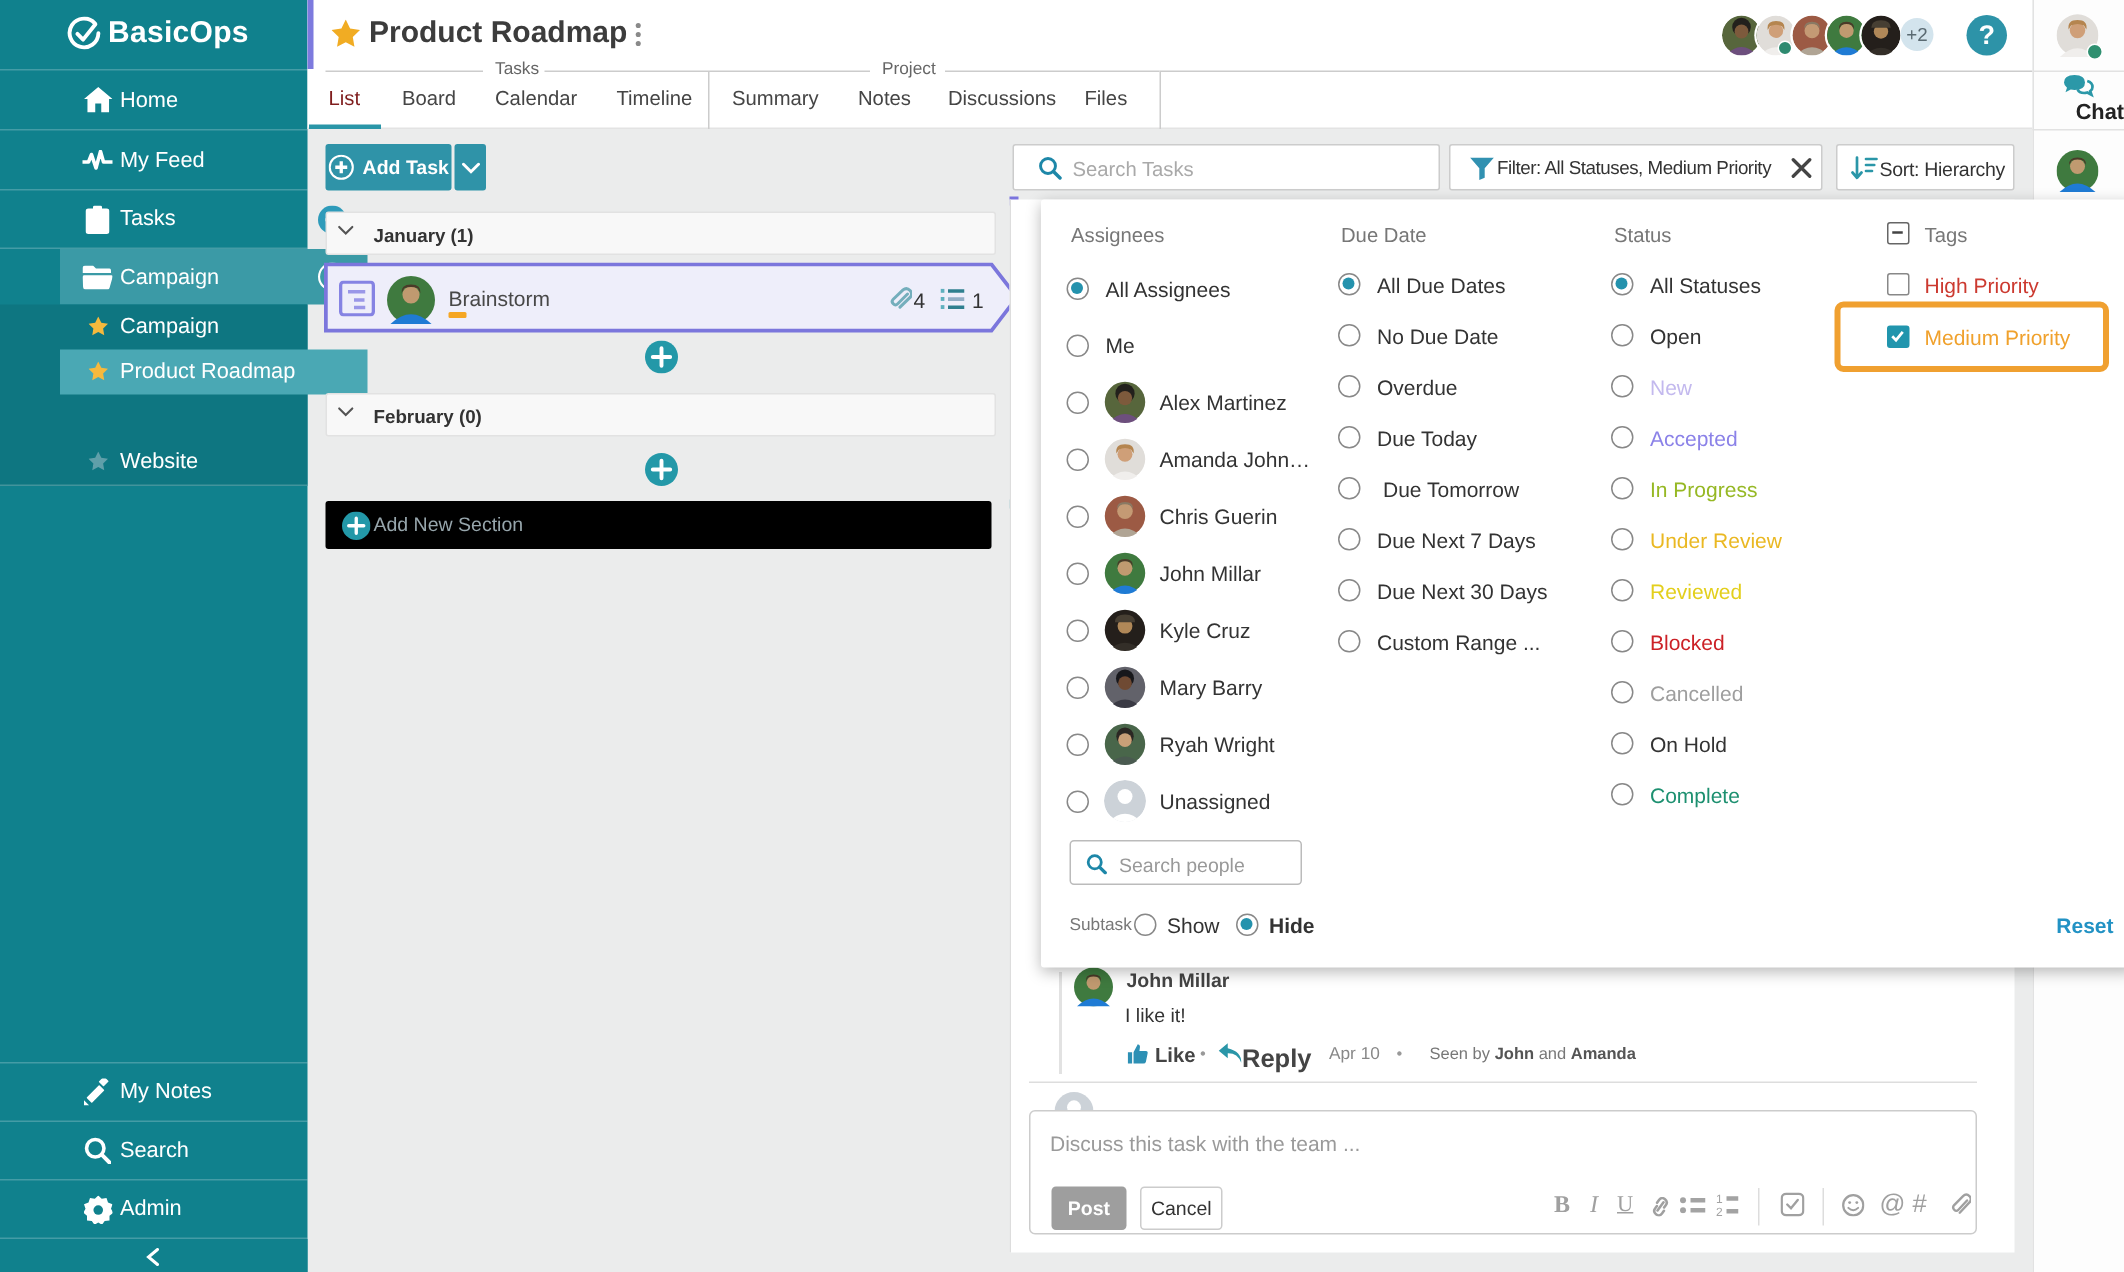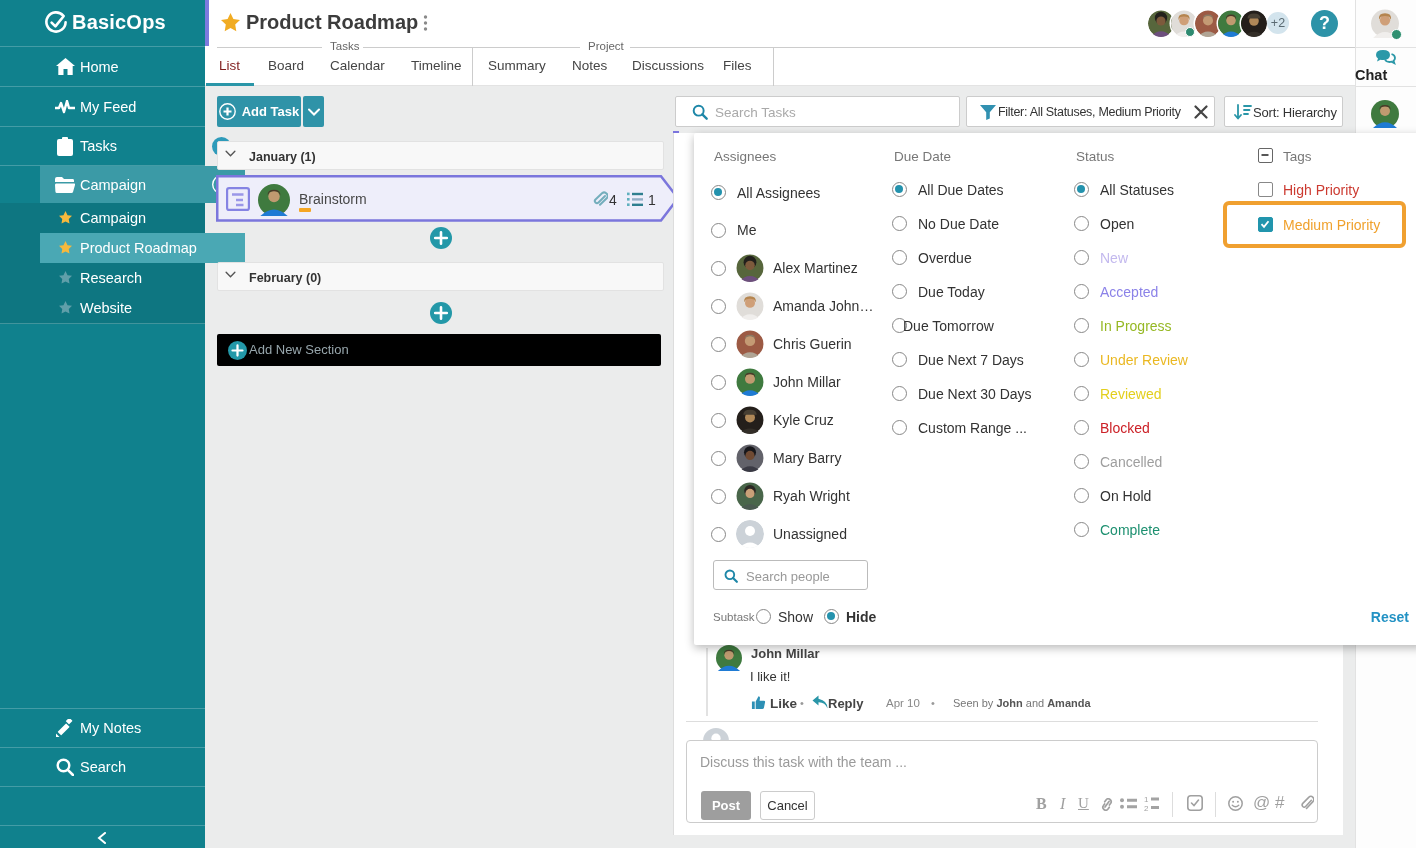--- a/index.html
+++ b/index.html
@@ -127,26 +127,20 @@
           <path d="M7 0 L9.2 4.5 L14 5.2 L10.5 8.6 L11.3 13.5 L7 11.2 L2.7 13.5 L3.5 8.6 L0 5.2 L4.8 4.5 Z" fill="#f6b93d"></path>
         </svg>
     <span class="sublbl" style="left:40px">Campaign</span>
   </div>
   <div class="srow" style="top:233px;height:30px;background:#4aa8b4">
     <svg class="substar" style="top:8px" width="14" height="14" viewBox="0 0 14 14">
           <path d="M7 0 L9.2 4.5 L14 5.2 L10.5 8.6 L11.3 13.5 L7 11.2 L2.7 13.5 L3.5 8.6 L0 5.2 L4.8 4.5 Z" fill="#f6b93d"></path>
         </svg>
     <span class="sublbl" style="left:40px">Product Roadmap</span>
   </div>
-  <div class="srow" style="top:263px;height:30px">
-    <svg class="substar" style="top:8px" width="14" height="14" viewBox="0 0 14 14">
-          <path d="M7 0 L9.2 4.5 L14 5.2 L10.5 8.6 L11.3 13.5 L7 11.2 L2.7 13.5 L3.5 8.6 L0 5.2 L4.8 4.5 Z" fill="#5f9fa9"></path>
-        </svg>
-    <span class="sublbl" style="left:40px">Research</span>
-  </div>
   <div class="srow" style="top:293px;height:30px">
     <svg class="substar" style="top:8px" width="14" height="14" viewBox="0 0 14 14">
           <path d="M7 0 L9.2 4.5 L14 5.2 L10.5 8.6 L11.3 13.5 L7 11.2 L2.7 13.5 L3.5 8.6 L0 5.2 L4.8 4.5 Z" fill="#5f9fa9"></path>
         </svg>
     <span class="sublbl" style="left:40px">Website</span>
   </div>
   <div class="sep" style="top:323px"></div>
 
   <div class="sep" style="top:708px"></div>
   <div class="srow" style="top:709px;height:38px">
@@ -163,20 +157,29 @@
   <div class="srow" style="top:748px;height:38px">
     <span class="ic">
           <svg width="18" height="18" viewBox="0 0 18 18">
             <circle cx="7.5" cy="7.5" r="5.8" fill="none" stroke="#fff" stroke-width="2.4"></circle>
             <path d="M11.8 11.8 L17 17" stroke="#fff" stroke-width="2.6" stroke-linecap="round"></path>
           </svg>
         </span>
     <span class="lbl">Search</span>
   </div>
   <div class="sep" style="top:786px"></div>
+  <div class="srow" style="top:787px;height:38px">
+    <span class="ic">
+          <svg width="19" height="19" viewBox="0 0 19 19">
+            <path d="M9.5 0 L11.8 2.2 L15 1.6 L16 4.6 L19 5.8 L18 8.8 L19.5 11.5 L17 13.5 L17 16.7 L13.8 17 L12 19.5 L9.5 18 L7 19.5 L5.2 17 L2 16.7 L2 13.5 L-0.5 11.5 L1 8.8 L0 5.8 L3 4.6 L4 1.6 L7.2 2.2 Z" fill="#fff"></path>
+            <circle cx="9.5" cy="9.7" r="3.2" fill="#10818d"></circle>
+          </svg>
+        </span>
+    <span class="lbl">Admin</span>
+  </div>
   <div class="sep" style="top:825px"></div>
   <div style="position:absolute;left:0;top:826px;width:205px;height:22px;background:#10818d"></div>
   <svg style="position:absolute;left:97px;top:832px" width="10" height="12" viewBox="0 0 10 12">
         <path d="M8 1 L2 6 L8 11" fill="none" stroke="#fff" stroke-width="2" stroke-linecap="round"></path>
       </svg>
 </div>
 
 <div id="topbar"></div>
 <div id="purplestripe"></div>
 <svg style="position:absolute;left:221px;top:13px" width="19" height="19" viewBox="0 0 19 19">
@@ -349,21 +352,21 @@
 <div class="abs" style="left:751px;top:646px;font-size:13px;font-weight:bold;color:#444">John Millar</div>
 <div class="abs" style="left:750px;top:669px;font-size:13px;color:#333">I like it!</div>
 <svg class="abs" style="left:751px;top:695px" width="15" height="15" viewBox="0 0 16 16">
       <path d="M1 7 H4 V15 H1 Z M5 15 V7 L8 1.2 Q9.6 1.2 9.6 3 L9.2 6 L13.8 6 Q15.4 6 15 7.8 L13.8 13.6 Q13.5 15 12 15 Z" fill="#2d90b5"></path>
     </svg>
 <div class="abs" style="left:770px;top:696px;font-size:13.5px;font-weight:bold;color:#444">Like</div>
 <div class="abs" style="left:800px;top:697px;font-size:11px;color:#999">•</div>
 <svg class="abs" style="left:812px;top:695px" width="16" height="14" viewBox="0 0 16 14">
       <path d="M6.5 0.5 L0.5 5.5 L6.5 10.5 V7.2 Q13 7 15.5 13.5 Q15.8 6 6.5 3.8 Z" fill="#2a96a8"></path>
     </svg>
-<div class="abs" style="left:828px;top:696px;font-size:13px;font-weight:bold;color:#444">Reply</div>
+<div class="abs" style="left:828px;top:696px;font-size:17px;font-weight:bold;color:#444">Reply</div>
 <div class="abs" style="left:886px;top:697px;font-size:11.5px;color:#888">Apr 10</div>
 <div class="abs" style="left:931px;top:697px;font-size:11px;color:#999">•</div>
 <div class="abs" style="left:953px;top:697px;font-size:11px;color:#777">Seen by <b style="color:#555">John</b> and <b style="color:#555">Amanda</b></div>
 <div class="abs" style="left:686px;top:721px;width:632px;height:1px;background:#ddd"></div>
 <svg class="abs" style="left:703px;top:728px" width="26" height="26" viewBox="0 0 28 28">
       <circle cx="14" cy="14" r="14" fill="#ccd2d8"></circle>
       <circle cx="14" cy="11" r="5" fill="#fff"></circle>
       <path d="M3 28 Q14 17 25 28 Z" fill="#fff"></path>
     </svg>
 <div class="abs" style="left:686px;top:740px;width:632px;height:83px;background:#fff;border:1px solid #ccc;border-radius:4px"></div>
@@ -411,21 +414,21 @@
       <path d="M7.5 10 Q6.5 4 13 4 Q19.5 4 18.5 10 L17 7.5 Q13 5.5 9 7.5 Z" fill="#b5854f"></path>
       <path d="M2 27 Q13 16 24 27 Z" fill="#f0eeec"></path>
     </svg>
 <div class="abs" style="left:1391px;top:29px;width:11px;height:11px;border-radius:50%;background:#2f9070;border:1.5px solid #fff"></div>
 <div class="abs" style="left:1355px;top:47px;width:61px;height:1px;background:#e2e2e2"></div>
 <div class="abs" style="left:1355px;top:86px;width:61px;height:1px;background:#e2e2e2"></div>
 <svg class="abs" style="left:1374px;top:50px" width="23" height="17" viewBox="0 0 23 17">
       <path d="M9 0 Q16 0 16 5 Q16 10 9 10 Q7.8 10 6.5 9.7 L3 11.5 L4 8.5 Q2 7 2 5 Q2 0 9 0 Z" fill="#2b98a8"></path>
       <path d="M17.5 4 Q21 5 21 8 Q21 9.8 19.5 10.8 L20.3 13.2 L17.5 11.7 Q16.5 12 15.5 12 Q12 12 11 9.5" fill="none" stroke="#2b98a8" stroke-width="1.8"></path>
     </svg>
-<div class="abs" style="left:1355px;top:67px;width:61px;text-align:left;font-size:14.5px;font-weight:bold;color:#222">Chat</div>
+<div class="abs" style="left:1355px;top:67px;width:61px;text-align:right;font-size:14.5px;font-weight:bold;color:#222">Chat</div>
 <svg class="abs" style="left:1371px;top:100px" width="28" height="28" viewBox="0 0 28 28">
       <circle cx="14" cy="14" r="14" fill="#3f7a3f"></circle>
       <circle cx="14" cy="11" r="5" fill="#c09a70"></circle>
       <path d="M8.5 10 Q8 5 14 5 Q20 5 19.5 10 L18 7.2 Q14 5.6 10 7.2 Z" fill="#4a3a28"></path>
       <path d="M2 28 Q14 16.5 26 28 Z" fill="#1f7bd4"></path>
     </svg>
 
 <div id="panel">
   <div class="collbl" style="left:20px;top:16px">Assignees</div>
   <div class="radio on" style="left:17px;top:52px"></div>
@@ -512,21 +515,21 @@
   <div class="collbl" style="left:200px;top:16px">Due Date</div>
   <div class="radio on" style="left:198px;top:49px"></div>
       <div class="opt" style="left:224px;top:49px">All Due Dates</div>
   <div class="radio" style="left:198px;top:83px"></div>
       <div class="opt" style="left:224px;top:83px">No Due Date</div>
   <div class="radio" style="left:198px;top:117px"></div>
       <div class="opt" style="left:224px;top:117px">Overdue</div>
   <div class="radio" style="left:198px;top:151px"></div>
       <div class="opt" style="left:224px;top:151px">Due Today</div>
   <div class="radio" style="left:198px;top:185px"></div>
-      <div class="opt" style="left:209px;top:185px">Due Tomorrow</div>
+      <div class="opt" style="left:228px;top:185px">Due Tomorrow</div>
   <div class="radio" style="left:198px;top:219px"></div>
       <div class="opt" style="left:224px;top:219px">Due Next 7 Days</div>
   <div class="radio" style="left:198px;top:253px"></div>
       <div class="opt" style="left:224px;top:253px">Due Next 30 Days</div>
   <div class="radio" style="left:198px;top:287px"></div>
       <div class="opt" style="left:224px;top:287px">Custom Range ...</div>
 
   <div class="collbl" style="left:382px;top:16px">Status</div>
   <div class="radio on" style="left:380px;top:49px"></div>
       <div class="opt" style="left:406px;top:49px">All Statuses</div>

